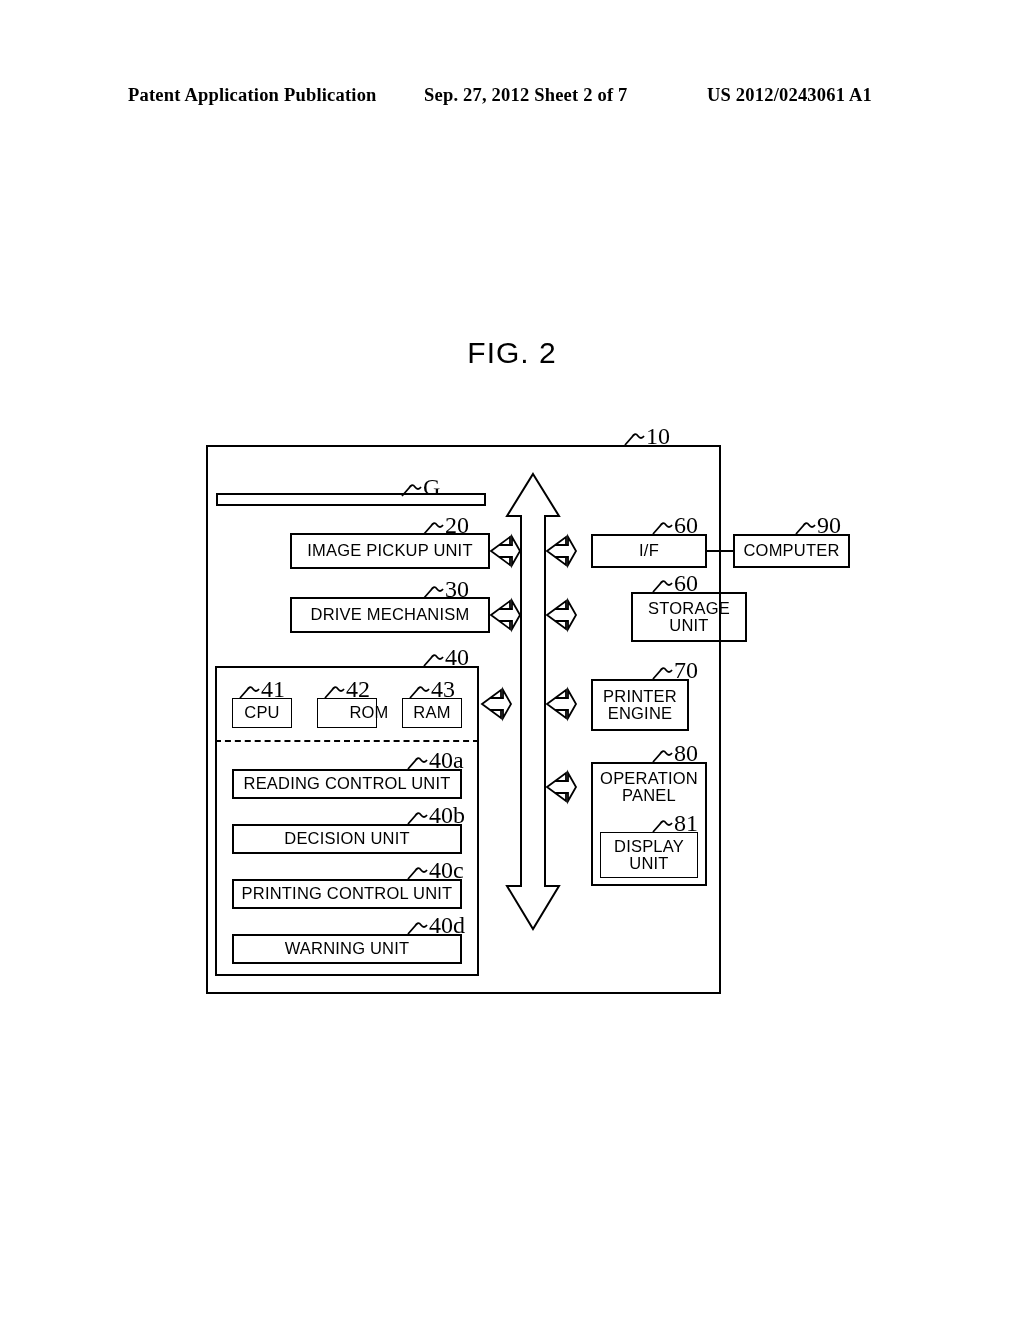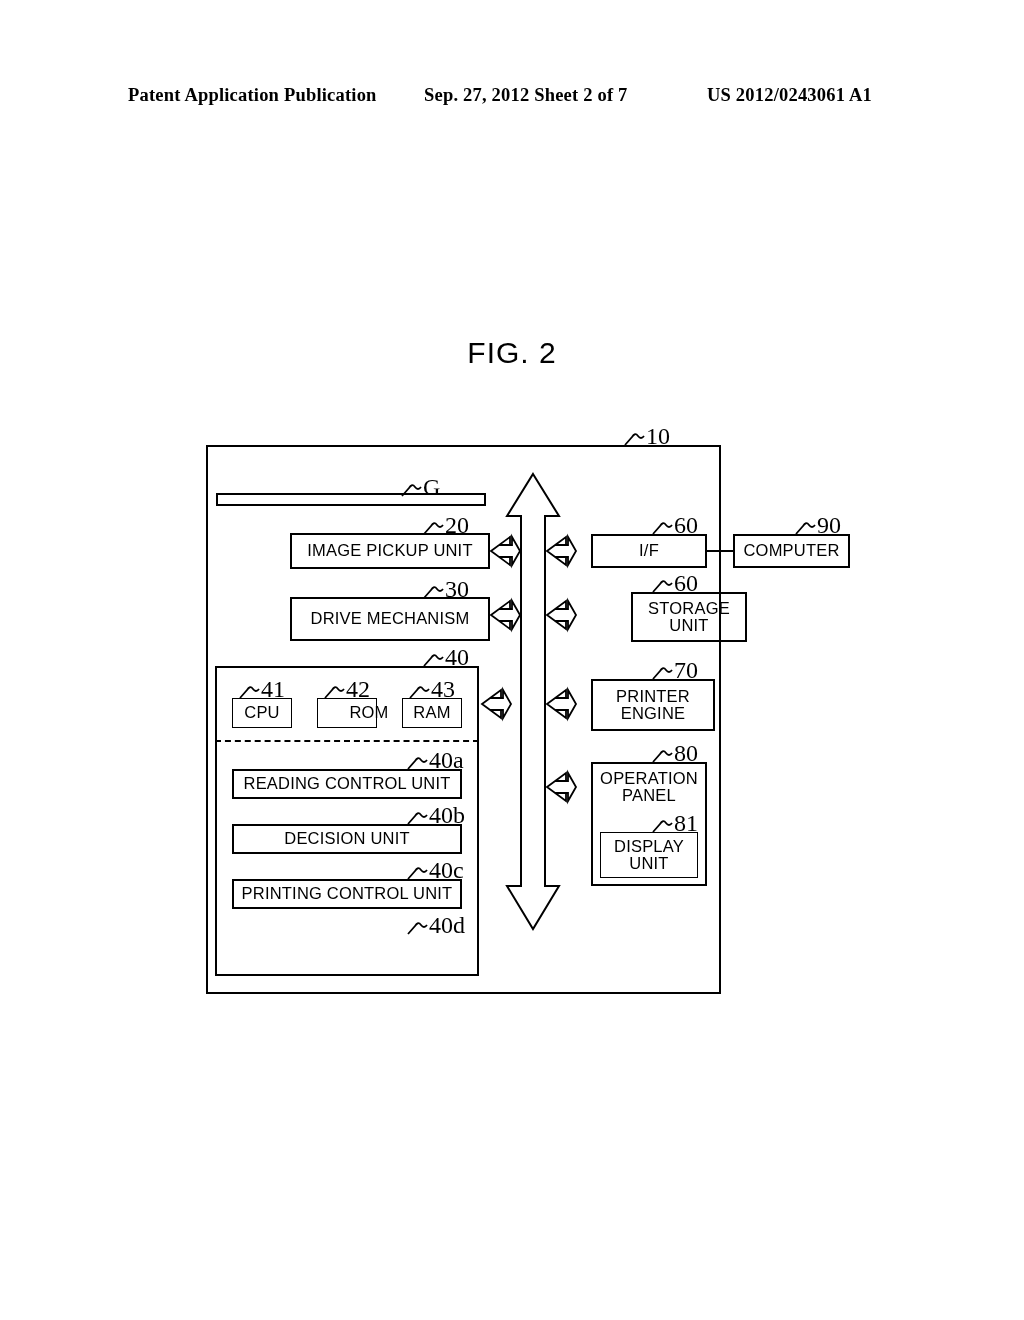--- a/index.html
+++ b/index.html
@@ -164,21 +164,21 @@
 
   <div id="glass-g"></div>
 
   <div id="control-unit-box"></div>
   <div id="control-divider"></div>
 
   <div class="box" style="left:290px;top:533px;width:200px;height:36px;">
     <span>IMAGE PICKUP UNIT</span>
   </div>
 
-  <div class="box" style="left:290px;top:597px;width:200px;height:44px;">
+  <div class="box" style="left:290px;top:597px;width:200px;height:36px;">
     <span>DRIVE MECHANISM</span>
   </div>
 
   <div class="box thin" style="left:232px;top:698px;width:60px;height:30px;">
     <span>CPU</span>
   </div>
   <div class="box thin" style="left:317px;top:698px;width:60px;height:30px;padding-left:44px;">
     <span>ROM</span>
   </div>
   <div class="box thin" style="left:402px;top:698px;width:60px;height:30px;">
@@ -187,30 +187,33 @@
 
   <div class="box" style="left:232px;top:769px;width:230px;height:30px;justify-content:center;">
     <span>READING CONTROL UNIT</span>
   </div>
   <div class="box" style="left:232px;top:824px;width:230px;height:30px;">
     <span>DECISION UNIT</span>
   </div>
   <div class="box" style="left:232px;top:879px;width:230px;height:30px;">
     <span>PRINTING CONTROL UNIT</span>
   </div>
+  <div class="box" style="left:232px;top:934px;width:230px;height:30px;">
+    <span>WARNING UNIT</span>
+  </div>
 
   <div class="box" style="left:591px;top:534px;width:116px;height:34px;">
     <span>I/F</span>
   </div>
 
   <div class="box multiline" style="left:591px;top:592px;width:116px;height:50px;margin-left:40px;">
     <span>STORAGE<br>UNIT</span>
   </div>
 
-  <div class="box multiline" style="left:591px;top:679px;width:124px;height:52px;">
+  <div class="box multiline" style="left:591px;top:679px;width:98px;height:52px;">
     <span>PRINTER<br>ENGINE</span>
   </div>
 
   <div class="box multiline box-top" style="left:591px;top:762px;width:116px;height:124px;">
     <span>OPERATION<br>PANEL</span>
   </div>
 
   <div class="box multiline thin" style="left:600px;top:832px;width:98px;height:46px;">
     <span>DISPLAY<br>UNIT</span>
   </div>

